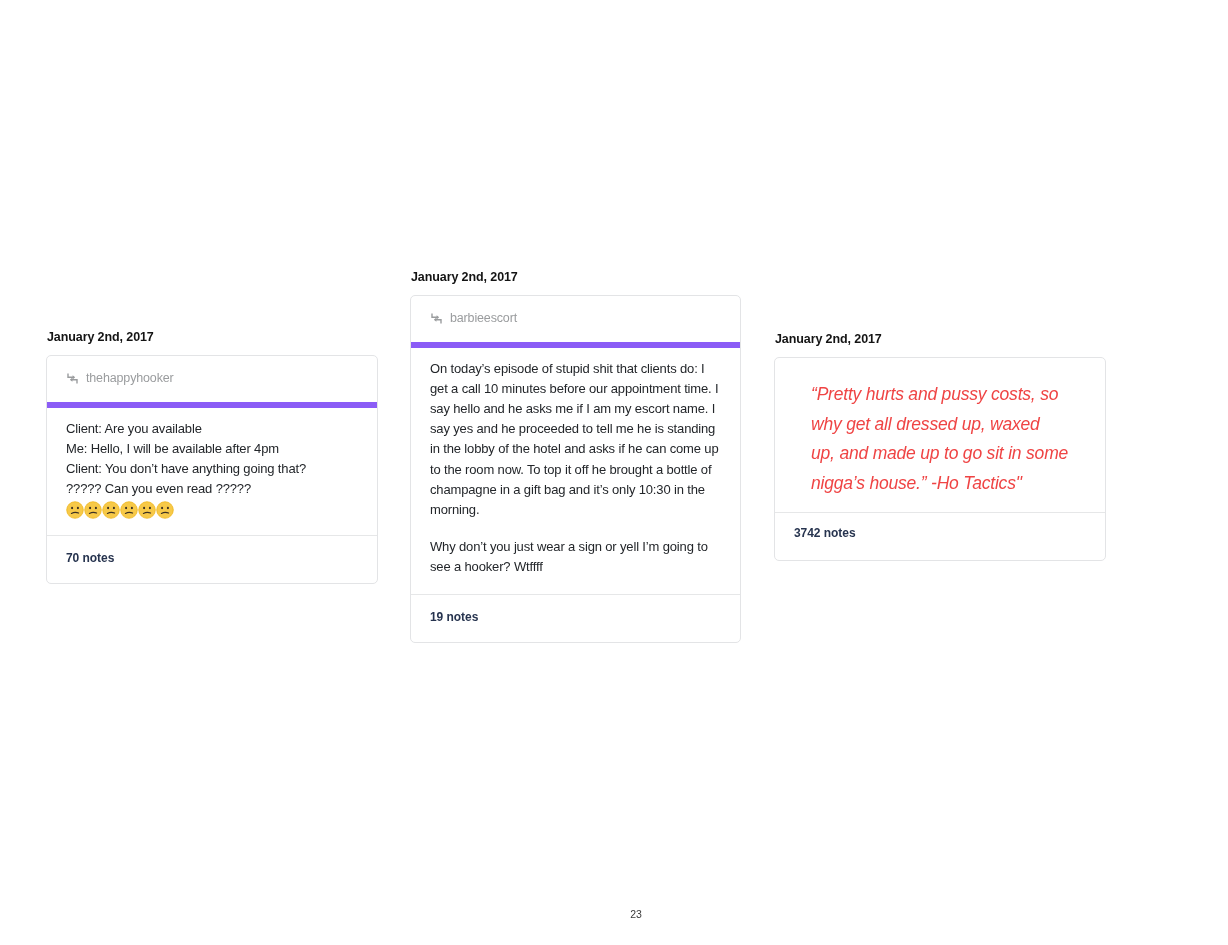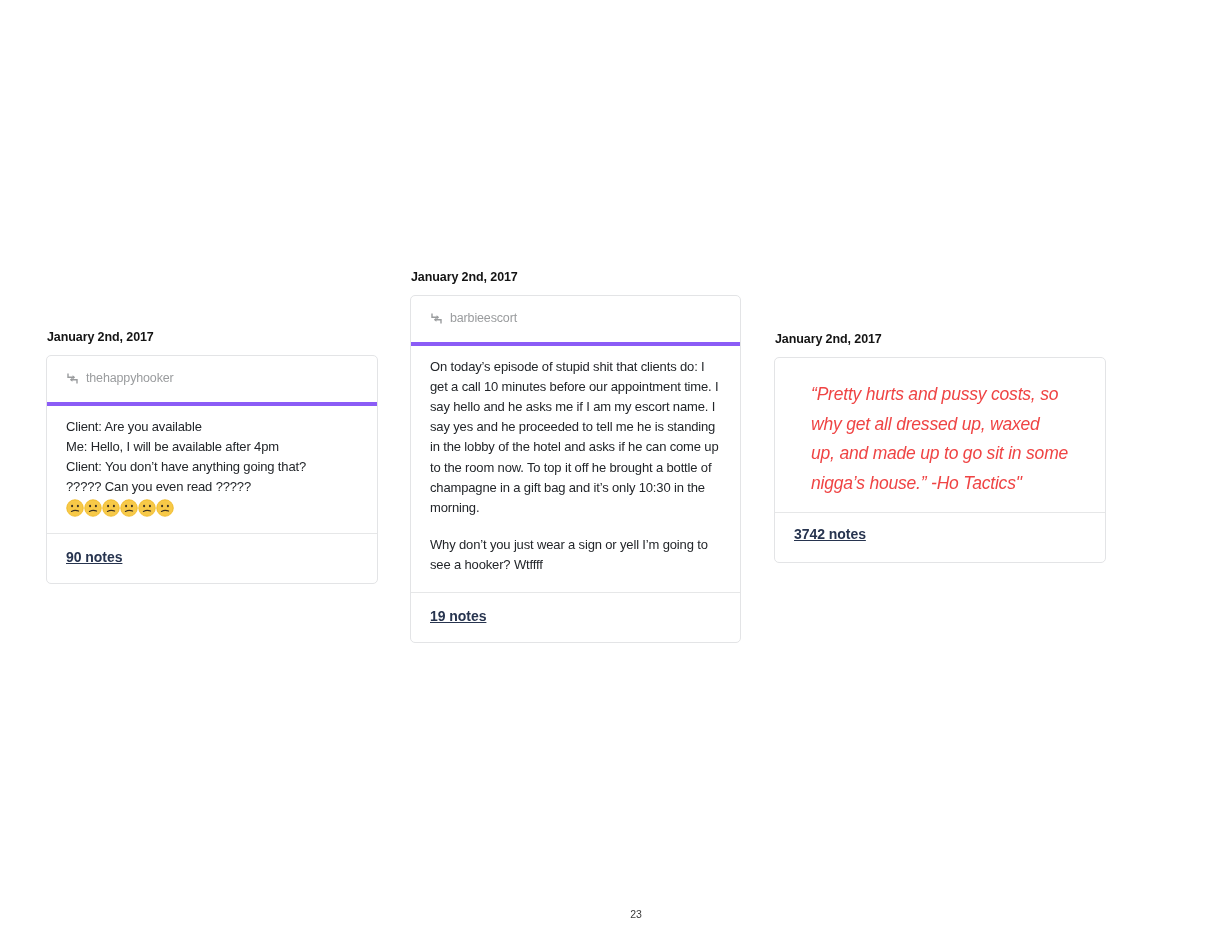--- a/index.html
+++ b/index.html
@@ -37,21 +37,21 @@
     background: #ffffff;
     border: 1px solid #e3e4e6;
     border-radius: 5px;
     box-sizing: border-box;
     overflow: hidden;
   }
 
   
   .card-header {
     padding: 16px 19px 17px 19px;
-    border-bottom: 4px solid #8b5cf6;
+    border-bottom: 6px solid #8b5cf6;
     display: flex;
     align-items: center;
     gap: 7px;
   }
   .reblog-icon {
     display: inline-block;
     width: 13px;
     height: 11px;
     flex: 0 0 auto;
     line-height: 0;
@@ -96,25 +96,24 @@
     font-size: 17.5px;
     line-height: 29.6px;
     font-style: italic;
     color: #ef4444;
     letter-spacing: -0.2px;
   }
 
   
   .card-notes {
     padding: 15px 19px 18px 19px;
-    font-size: 14px;
+    font-size: 12px;
     font-weight: bold;
     color: #27344f;
     letter-spacing: -0.05px;
-    text-decoration: underline;
   }
   .card-notes.quote-notes {
     padding: 13px 19px 20px 19px;
   }
 
   
   .page-number {
     position: absolute;
     left: 0;
     right: 0;
@@ -197,21 +196,21 @@
             <svg width="18" height="18" viewBox="0 0 18 18">
                 <circle cx="9" cy="9" r="8.3" fill="#f7c948" stroke="#eeb111" stroke-width="0.7"></circle>
                 <ellipse cx="6.1" cy="6.9" rx="1.05" ry="1.25" fill="#3d3223"></ellipse>
                 <ellipse cx="11.9" cy="6.9" rx="1.05" ry="1.25" fill="#3d3223"></ellipse>
                 <path d="M5.4 12.4 Q9 10.6 12.6 12.1" stroke="#3d3223" stroke-width="1.1" fill="none" stroke-linecap="round"></path>
               </svg>
           </span>
         </div>
       </div>
 
-      <div class="card-notes">90 notes</div>
+      <div class="card-notes">70 notes</div>
     </div>
   </div>
 
   <div class="post-block" style="left:410px; top:270px; width:331px;">
 
     <div class="post-date">January 2nd, 2017</div>
 
     <div class="card">
 
       <div class="card-header">

